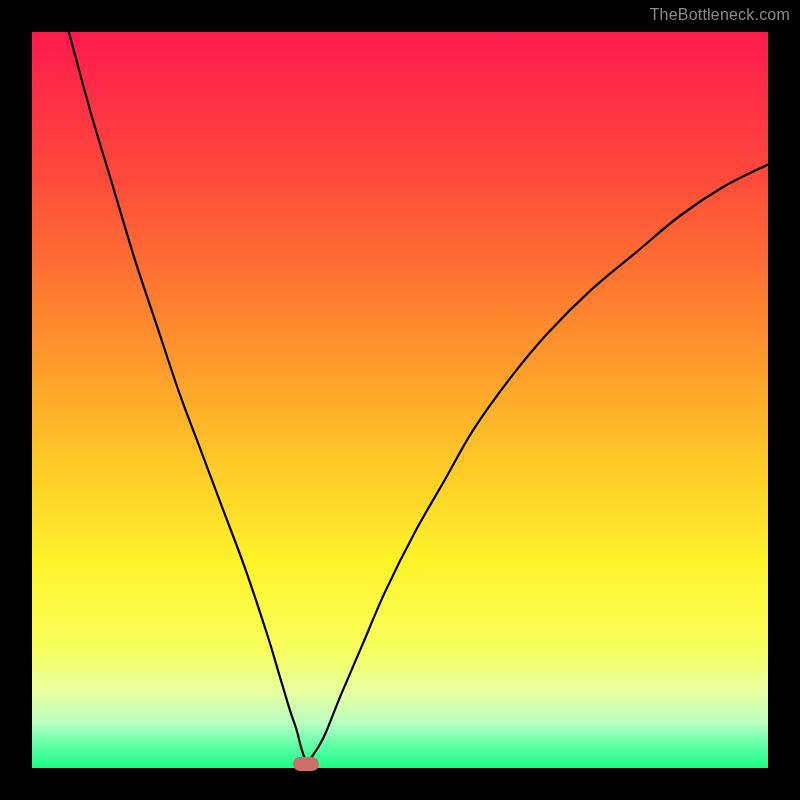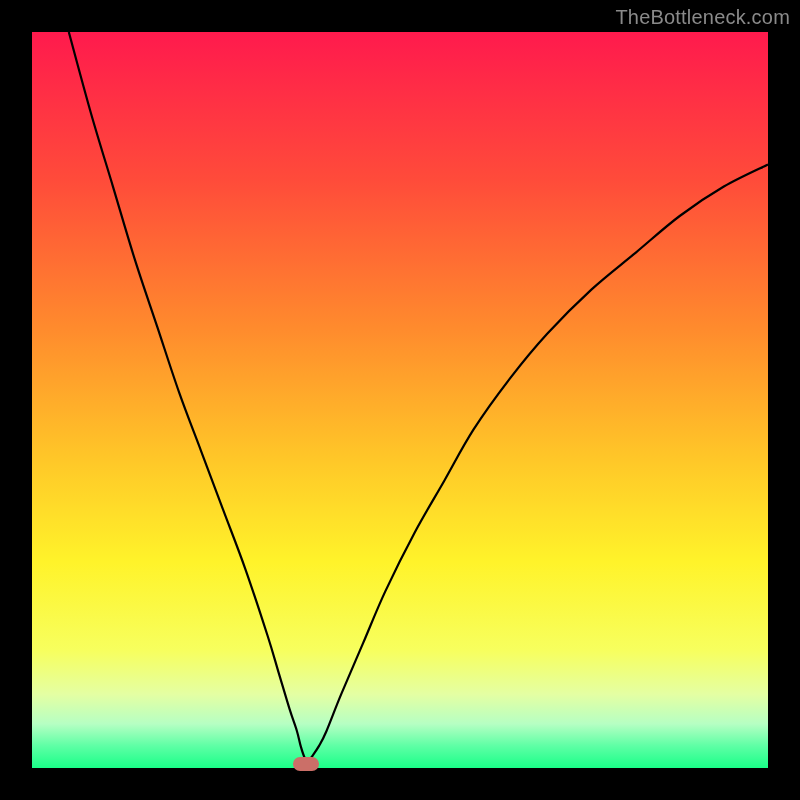--- a/index.html
+++ b/index.html
@@ -24,21 +24,21 @@
     left: 0;
     top: 0;
     width: 736px;
     height: 736px;
   }
   .watermark {
     position: absolute;
     top: 6px;
     right: 10px;
     color: #8a8a8a;
-    font-size: 20px;
+    font-size: 16px;
     letter-spacing: 0.2px;
     font-weight: 500;
   }
   .marker {
     position: absolute;
     width: 26px;
     height: 14px;
     background: #cb6f68;
     border-radius: 7px;
     transform: translate(-50%, -50%);

